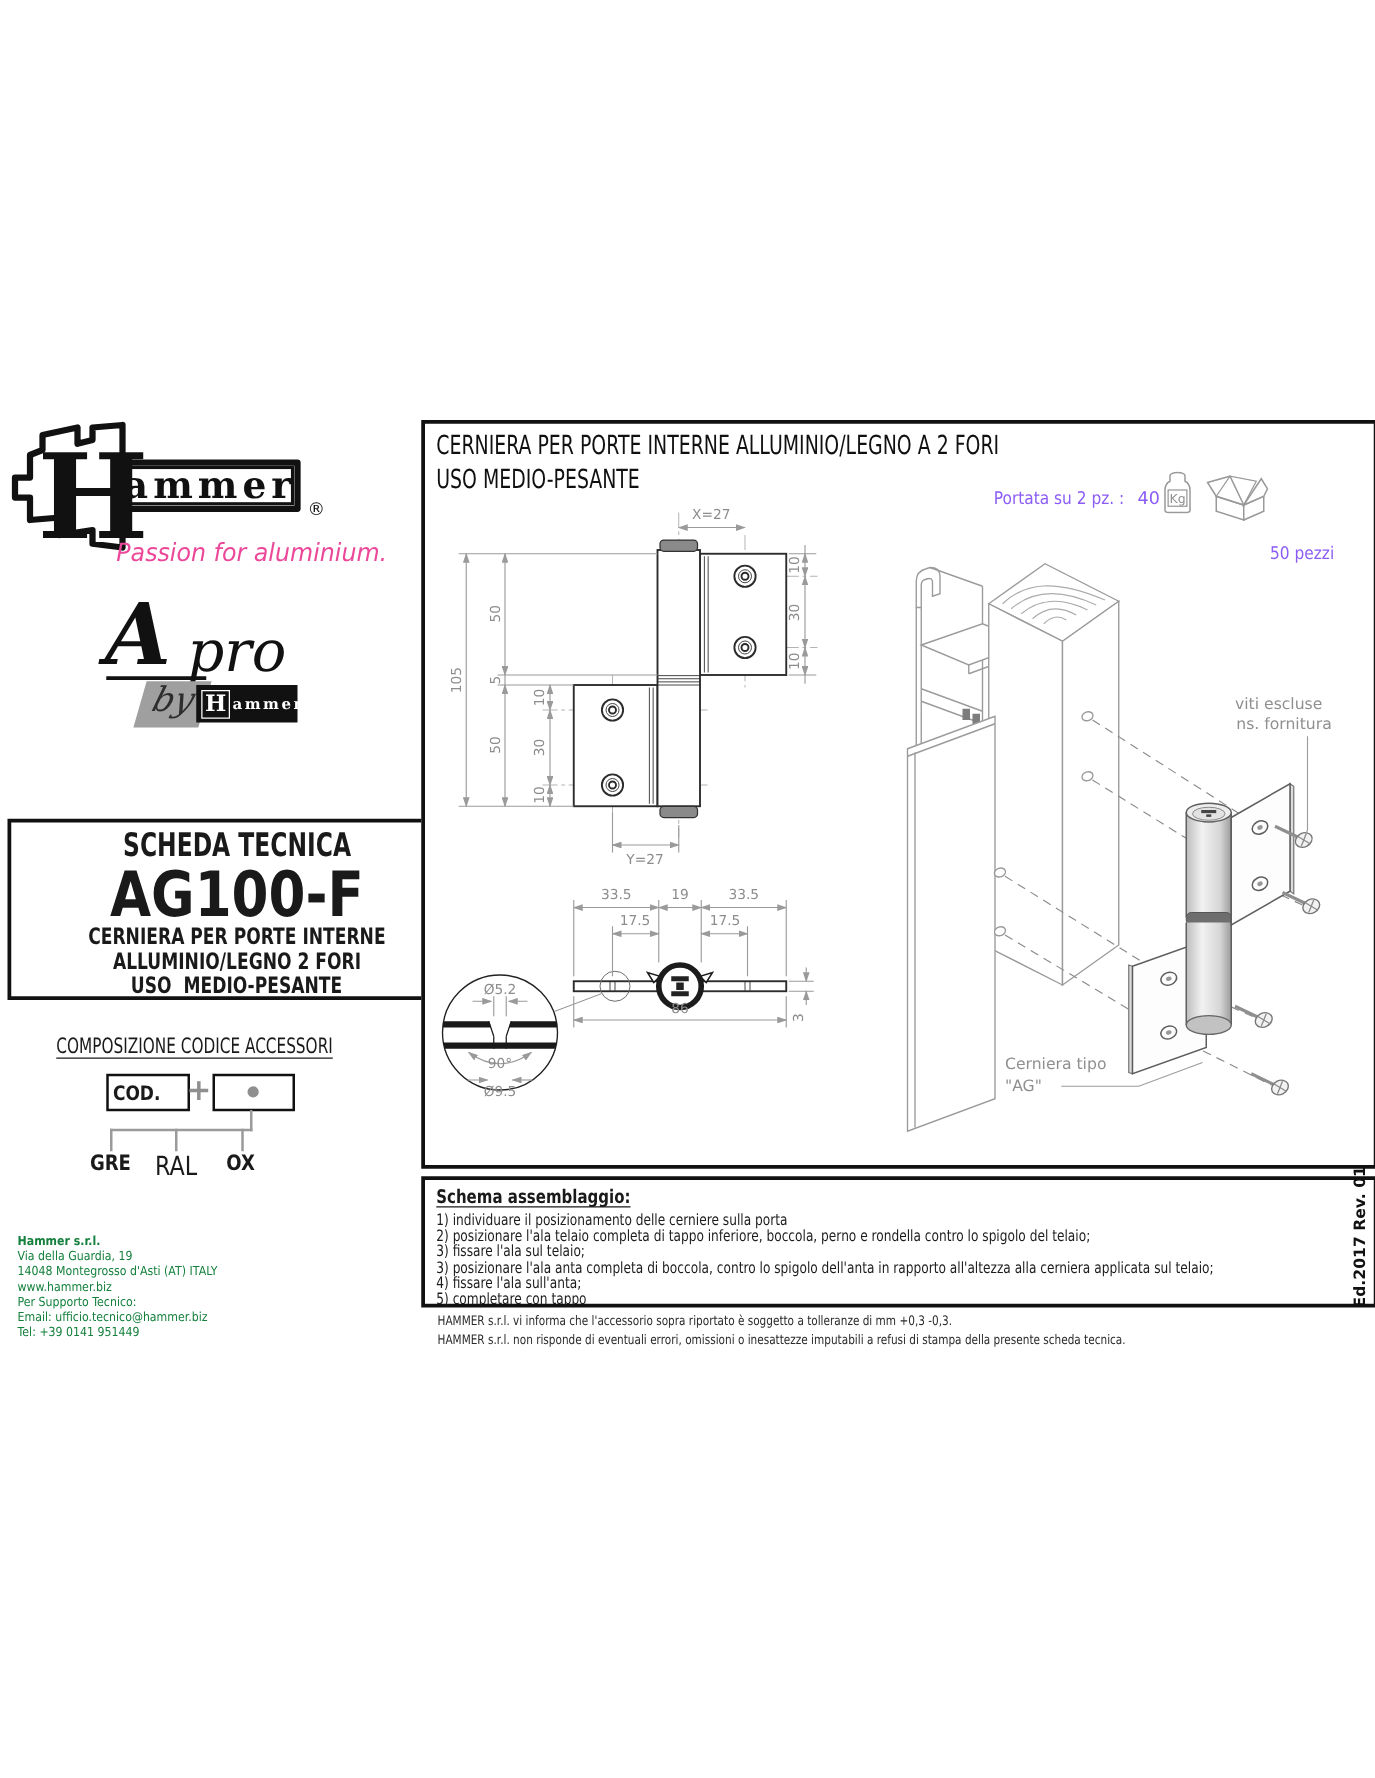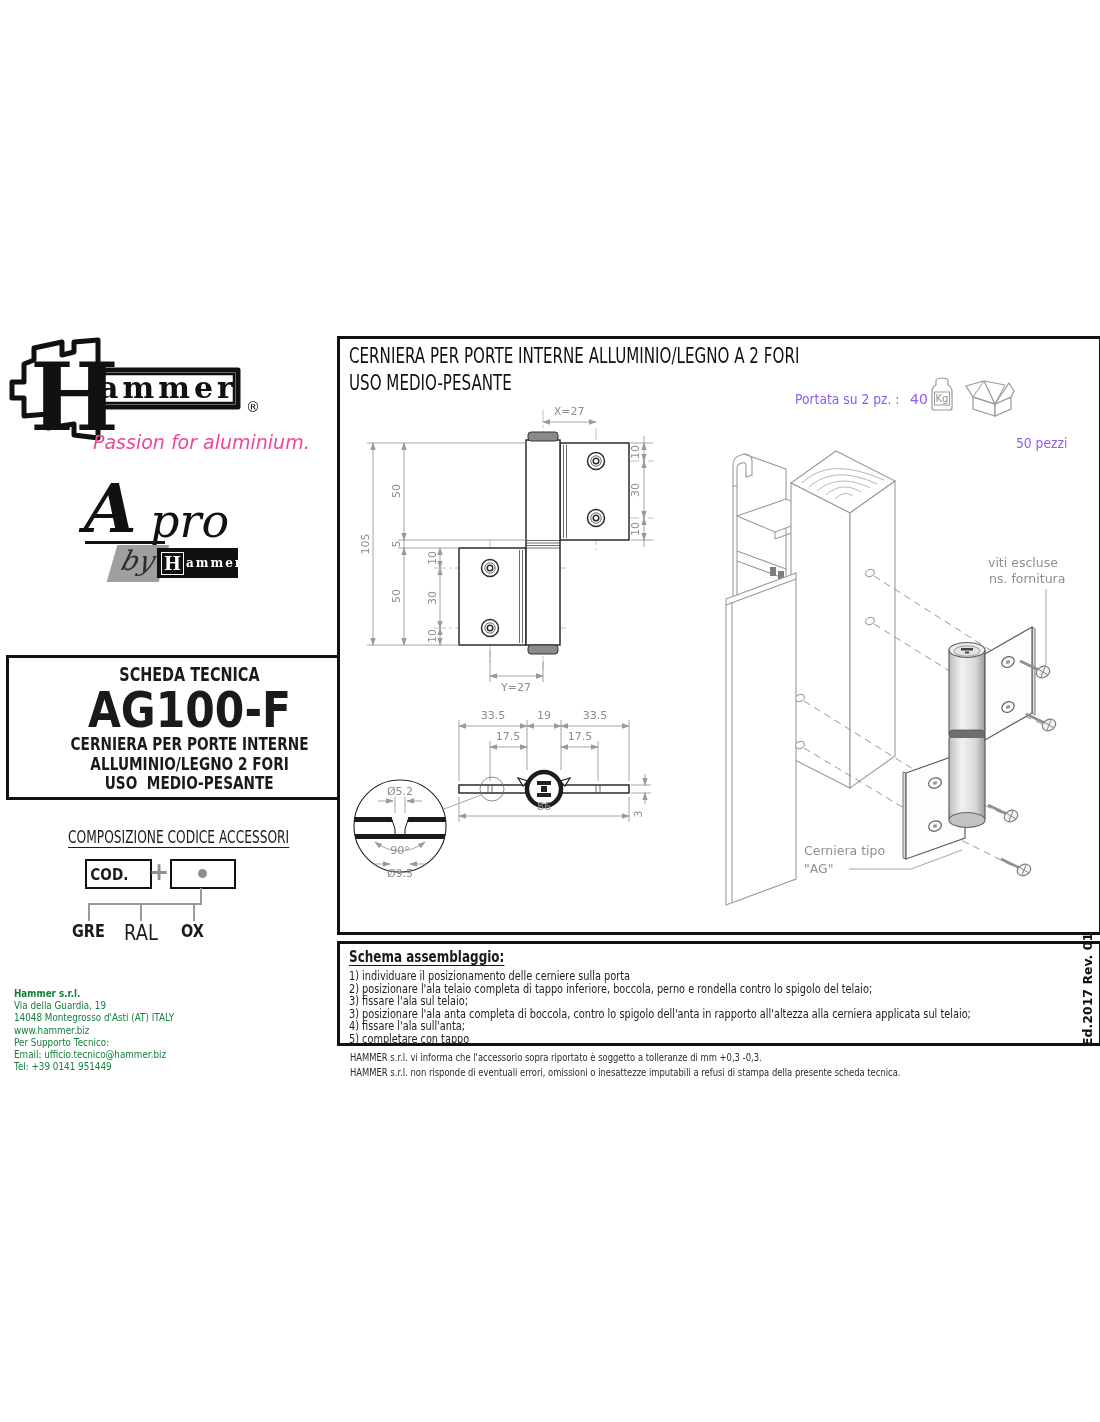--- a/index.html
+++ b/index.html
@@ -52,34 +52,34 @@
     <div class="abs" style="left:32px;top:77px;width:52px;height:37px;background:#9f9f9f;transform:skewX(-16deg);text-align:center;">
       <span style="font-family:'DejaVu Serif','Liberation Serif',serif;font-style:italic;font-size:27px;color:#2d2d2d;">by</span>
     </div>
     <div class="abs" style="left:77px;top:80px;width:81px;height:30px;background:#111;color:#fff;display:flex;align-items:center;">
       <span class="serifb" style="font-size:18px;border:1.5px solid #fff;padding:0 2px;margin-left:4px;">H</span>
       <span class="serifb" style="font-size:12px;letter-spacing:2px;margin-left:2px;">ammer</span>
     </div>
   </div>
 
   <div class="panel" style="left:6px;top:655px;width:313px;height:139px;text-align:center;">
-    <div style="margin-top:4px;font-size:20px;font-weight:bold;">
+    <div style="margin-top:4px;font-size:26px;font-weight:bold;">
       <span class="cxc x72">SCHEDA TECNICA</span>
     </div>
     <div style="font-size:50px;font-weight:bold;line-height:48px;">
       <span class="cxc x85">AG100-F</span>
     </div>
     <div style="font-size:18px;font-weight:bold;line-height:19.5px;">
       <span class="cxc x76">CERNIERA PER PORTE INTERNE</span><br>
       <span class="cxc x76">ALLUMINIO/LEGNO 2 FORI</span><br>
       <span class="cxc x76">USO  MEDIO-PESANTE</span>
     </div>
   </div>
 
-  <div class="abs" style="left:2px;top:827px;width:330px;text-align:right;font-size:17px;">
+  <div class="abs" style="left:2px;top:827px;width:330px;text-align:left;font-size:17px;">
     <span class="cxc x72" style="text-decoration:underline;text-underline-offset:4px;">COMPOSIZIONE CODICE ACCESSORI</span>
   </div>
 
   <div class="abs" style="left:85px;top:859px;width:63px;height:26px;border:2.5px solid #111;display:flex;align-items:center;font-weight:bold;font-size:16px;">
     <span class="cxc x85">COD.</span>
   </div>
   <span class="abs" style="left:149px;top:858px;font-size:24px;font-weight:bold;color:#8f8f8f;">+</span>
   <div class="abs" style="left:170px;top:859px;width:62px;height:26px;border:2.5px solid #111;">
     <div style="position:absolute;left:26px;top:8px;width:9px;height:9px;border-radius:50%;background:#8f8f8f;"></div>
   </div>

